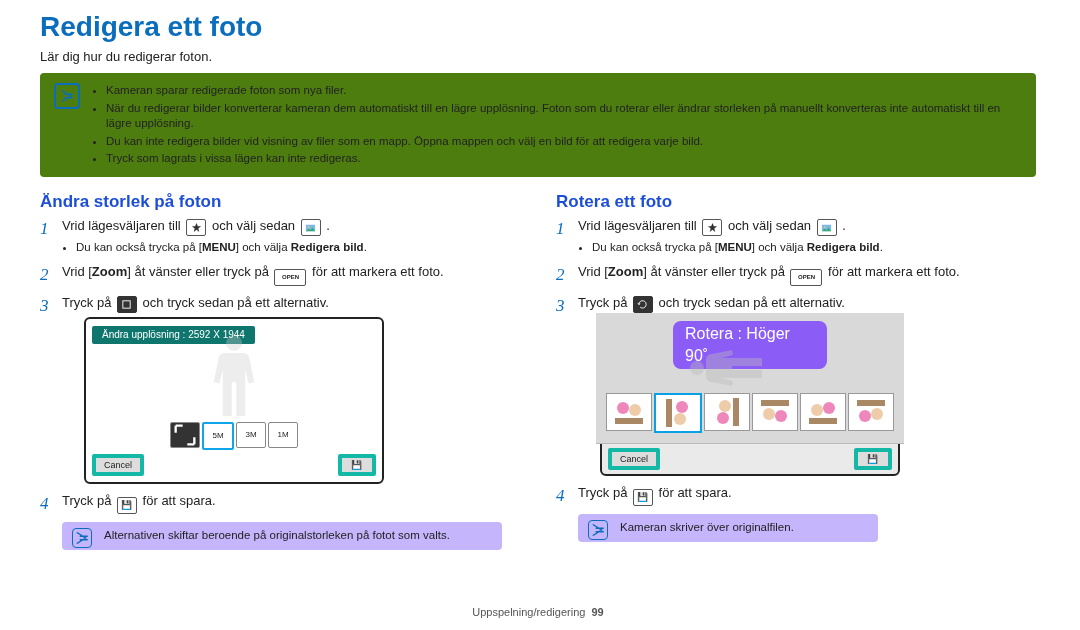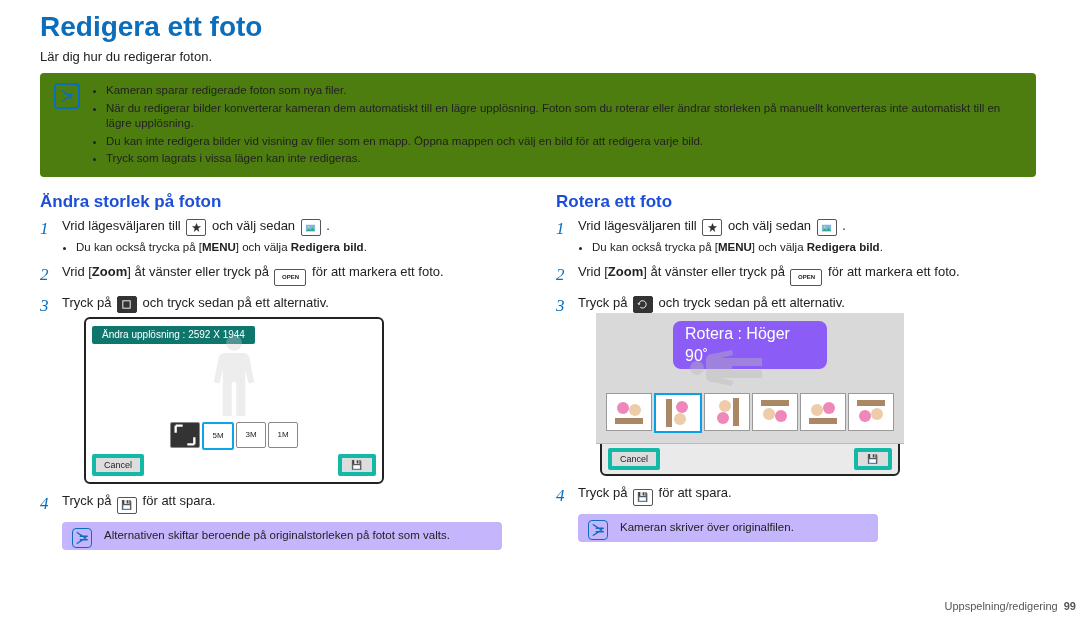--- a/index.html
+++ b/index.html
@@ -31,21 +31,21 @@
   .person svg{width:80px;height:90px;opacity:.35}
   .thumb-row{display:flex;gap:2px;justify-content:center;position:absolute;bottom:0;left:0;right:0}
   .thumb{width:28px;height:24px;border:1px solid #888;border-radius:2px;display:flex;align-items:center;justify-content:center;font-size:8px;background:#fff}
   .thumb.sel{border:2px solid #0ea5e9}
   .thumb.dark{background:#333;color:#fff}
   .sc-foot{display:flex;justify-content:space-between;margin-top:4px;font-size:9px}
   .sc-btn{background:#ddd;border:4px solid #14b8a6;border-radius:2px;padding:1px 8px}
   .tip-box{background:#c4b5fd;border-radius:4px;padding:6px 10px 6px 42px;position:relative;font-size:11.5px;margin:6px 0 0 22px;width:440px;box-sizing:border-box}
   .tip-box .note-icon{left:10px;top:6px;width:18px;height:18px;border-width:1.5px}
   .tip-box.short{width:300px}
-  .footer{position:absolute;bottom:16px;left:0;right:0;text-align:right;font-size:11px;color:#555}
+  .footer{position:absolute;bottom:10px;left:0;right:0;text-align:center;font-size:11px;color:#555}
   .rot-body{height:130px;background:#d9d9d9;position:relative;margin:-6px -6px 0 -6px;border-bottom:1px solid #bbb}
   .rot-cap{position:absolute;top:8px;left:50%;transform:translateX(-50%);font-size:16px;background:#8b5cf6;color:#fff;padding:2px 12px;border-radius:8px}
   .rot-strip{position:absolute;left:0;right:0;bottom:10px;display:flex;gap:2px;justify-content:center}
   .rot-thumb{width:44px;height:36px;border:1px solid #999;background:#fff;display:flex;align-items:center;justify-content:center;overflow:hidden}
   .rot-thumb.sel{border:2px solid #0aa0e6}
   .rot-thumb svg{width:40px;height:32px}
   .lying{position:absolute;top:30px;left:50%;transform:translateX(-50%)}
   .lying svg{width:140px;height:50px;opacity:.4}
 </style>
 </head>

